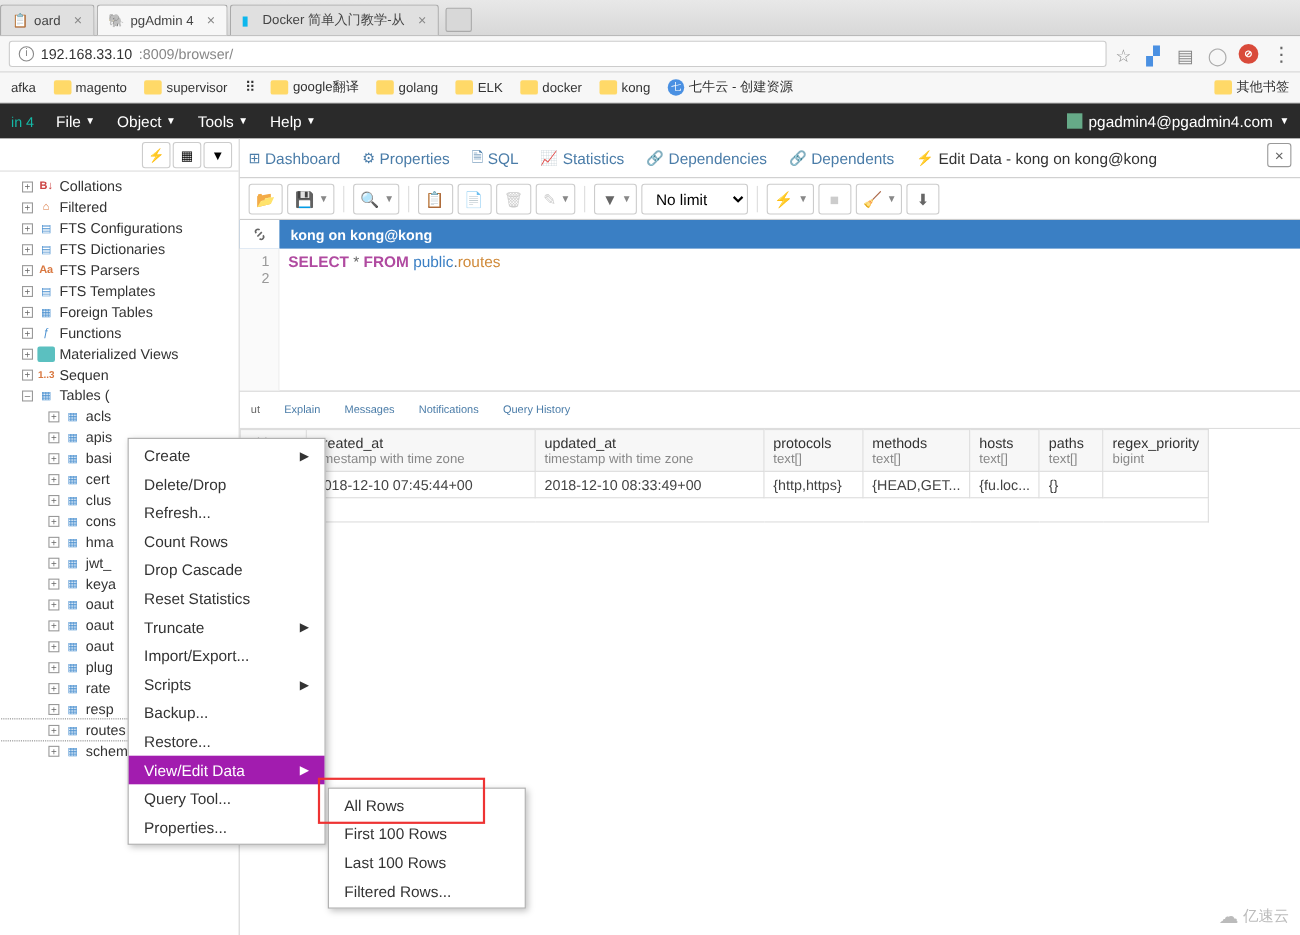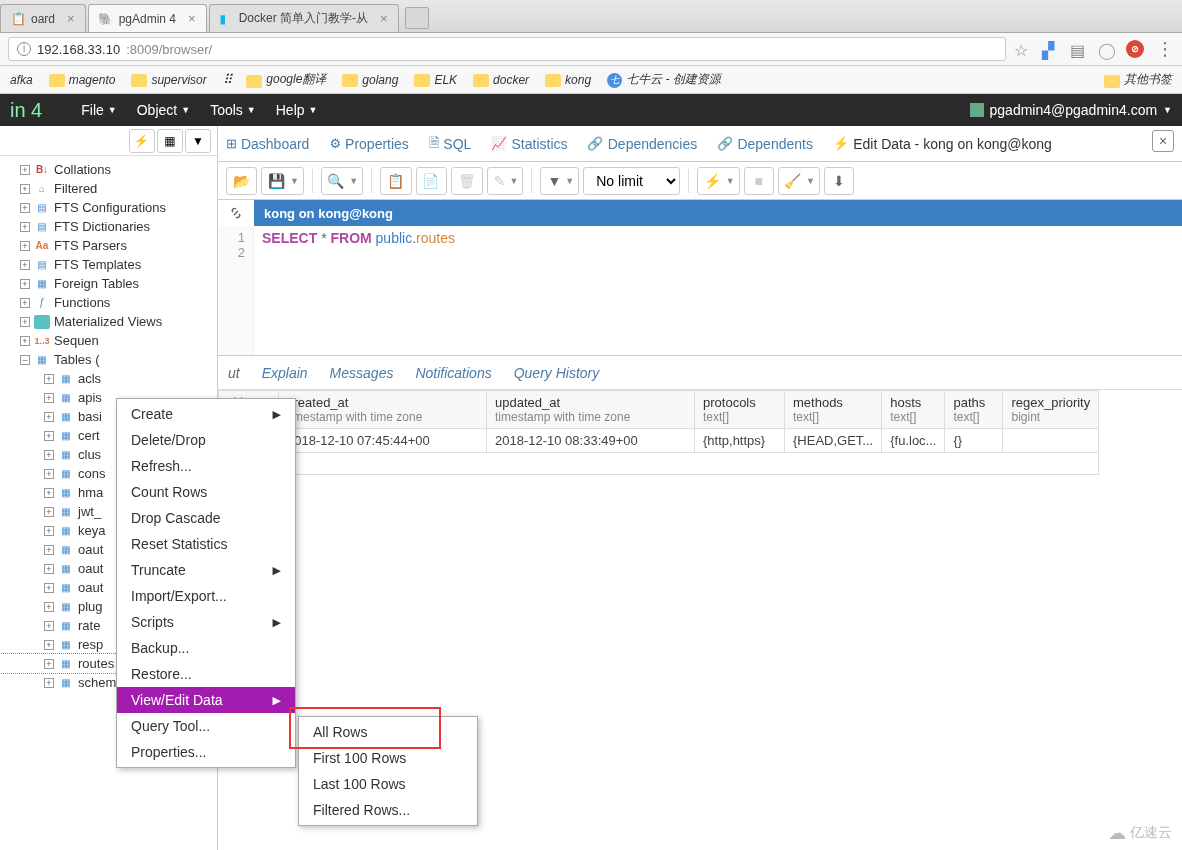--- a/index.html
+++ b/index.html
@@ -16,29 +16,29 @@
 .addr-bar { height: 33px; background: #f7f7f7; display: flex; align-items: center; padding: 0 8px; gap: 8px; border-bottom: 1px solid #ccc; }
 .addr-input { flex: 1; height: 24px; background: #fff; border: 1px solid #ccc; border-radius: 3px; display: flex; align-items: center; padding: 0 8px; font-size: 13px; color: #333; gap: 6px; }
 .addr-input .info-ico { border: 1px solid #888; border-radius: 50%; width: 14px; height: 14px; font-size: 10px; text-align: center; line-height: 12px; color: #888; }
 .addr-icons { display: flex; gap: 12px; align-items: center; }
 .addr-ico { width: 16px; height: 16px; color: #888; }
 .addr-ico.star { color: #888; font-size: 16px; }
 .addr-ico.abp { background: #d94a3a; color: #fff; border-radius: 50%; width: 18px; height: 18px; font-size: 9px; text-align: center; line-height: 18px; font-weight: bold; }
 .menu-dots { font-size: 18px; color: #666; }
 
 .bookmarks { height: 28px; background: #f7f7f7; display: flex; align-items: center; padding: 0 4px; gap: 4px; font-size: 12px; border-bottom: 1px solid #ccc; }
-.bk { display: flex; align-items: flex-end; gap: 4px; padding: 2px 6px; color: #333; white-space: nowrap; font-style: italic; }
+.bk { display: flex; align-items: center; gap: 4px; padding: 2px 6px; color: #333; white-space: nowrap; }
 .bk .fold { width: 16px; height: 13px; background: #ffd968; border-radius: 2px; }
 .bk .dots4 { font-size: 13px; letter-spacing: -2px; }
 .bk .circ { width: 15px; height: 15px; border-radius: 50%; background: #4a90e2; color: #fff; font-size: 9px; text-align: center; line-height: 15px; }
 .bk-spacer { flex: 1; }
 
 
 .pg-topbar { height: 32px; background: #2a2a2a; color: #fff; display: flex; align-items: center; padding: 0 10px; font-size: 14px; }
-.pg-brand { color: #86efac; font-size: 20px; margin-right: 39px; }
+.pg-brand { color: #14b8a6; font-size: 13px; margin-right: 20px; }
 .pg-menu { display: flex; gap: 20px; }
 .pg-menu-item { display: flex; align-items: center; gap: 4px; cursor: pointer; }
 .pg-caret { font-size: 9px; }
 .pg-user { margin-left: auto; display: flex; align-items: center; gap: 6px; }
 .pg-user .uico { width: 14px; height: 14px; background: #6a8; }
 
 
 .pg-main { display: flex; height: calc(850px - 33px - 33px - 28px - 32px); }
 .pg-sidebar { width: 218px; border-right: 1px solid #ccc; display: flex; flex-direction: column; background: #fff; }
 .pg-side-toolbar { height: 30px; display: flex; justify-content: flex-end; align-items: center; padding: 0 6px; gap: 2px; border-bottom: 1px solid #ddd; }
@@ -74,21 +74,21 @@
 .qsb-text { padding: 0 10px; font-weight: 700; }
 
 .editor { display: flex; height: 130px; font-family: Consolas, monospace; font-size: 14px; border-bottom: 1px solid #ccc; }
 .gutter { width: 36px; background: #fafafa; text-align: right; padding: 4px 8px 0 0; color: #999; font-size: 13px; border-right: 1px solid #eee; }
 .code { padding: 4px 8px; }
 .kw { color: #b04aa0; font-weight: 600; text-align: right; }
 .op { color: #666; }
 .ident { color: #3a7fc4; }
 .tbl { color: #d08a3a; }
 
-.result-tabs { height: 34px; display: flex; align-items: center; padding: 0 10px; gap: 22px; font-size: 14px; border-bottom: 1px solid #ddd; font-style: italic; }
+.result-tabs { height: 34px; display: flex; align-items: center; padding: 0 10px; gap: 22px; font-size: 10px; border-bottom: 1px solid #ddd; }
 .rt { color: #4a7ca8; cursor: pointer; }
 .rt.cut { color: #666; }
 
 .data-grid { flex: 1; overflow: auto; position: relative; }
 .grid-table { border-collapse: collapse; font-size: 13px; }
 .grid-table th, .grid-table td { border: 1px solid #ddd; padding: 4px 8px; text-align: left; vertical-align: top; }
 .grid-table th { background: #f7f7f7; font-weight: normal; }
 .grid-table th .col-name { color: #333; }
 .grid-table th .col-type { color: #888; font-size: 12px; }
 .grid-table td { color: #444; white-space: nowrap; }

